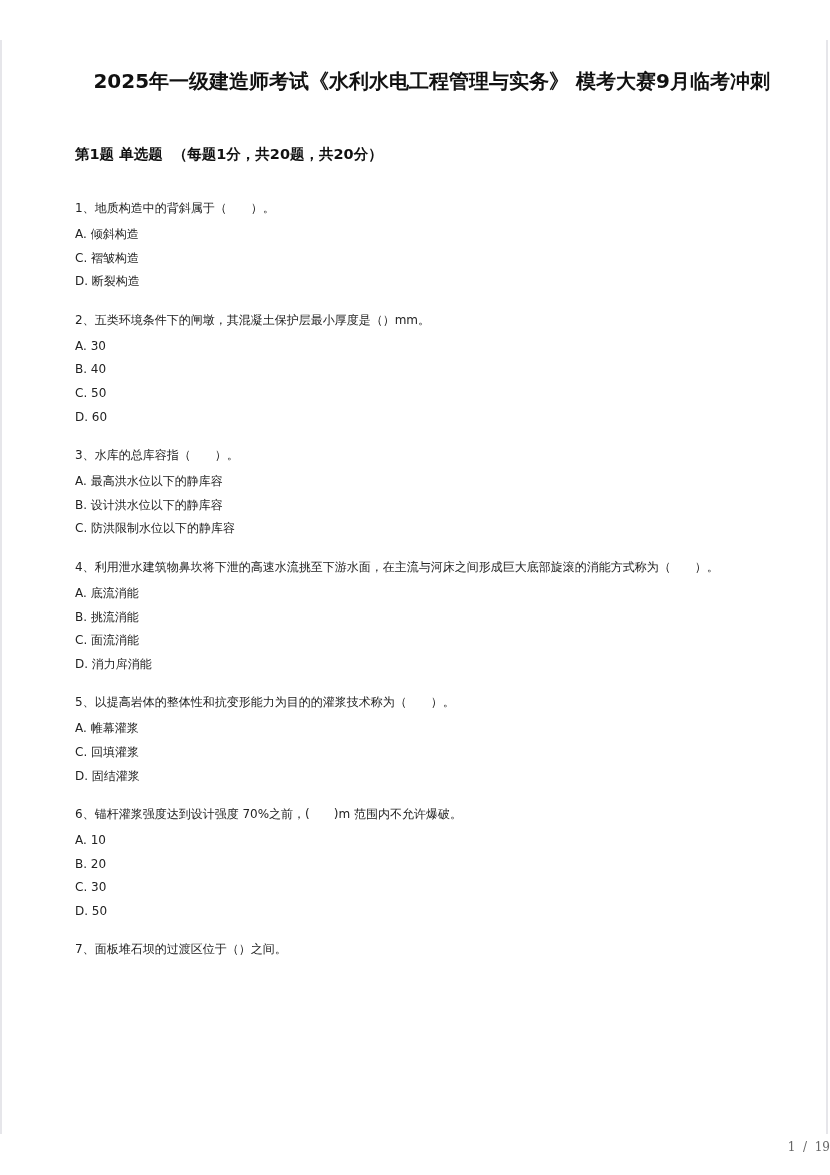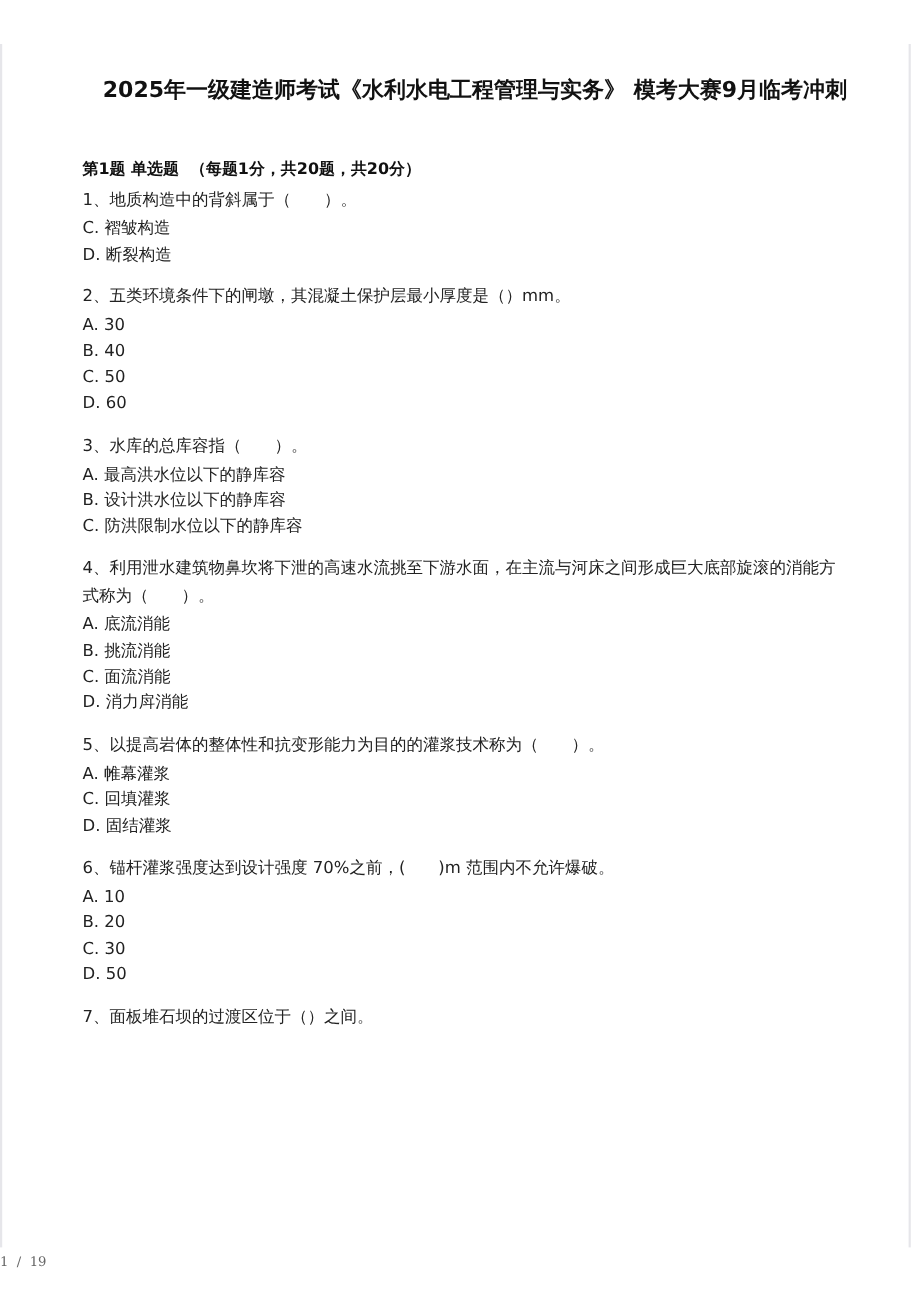--- a/index.html
+++ b/index.html
@@ -17,44 +17,45 @@
       text-align: right; font-weight: bold; font-size: 20px; line-height: 27px;
       color: #111;
     }
     .section {
       position: absolute; left: 75px; top: 144px;
       font-weight: bold; font-size: 14.5px; line-height: 20px; color: #111;
       white-space: pre;
       text-align: center;
     }
     .content {
-      position: absolute; left: 75px; top: 169px; width: 690px;
-      font-size: 15px; color: #222;
+      position: absolute; left: 75px; top: 196px; width: 690px;
+      font-size: 12px; color: #222;
     }
     .question { margin-bottom: 14px; }
     .q-stem { line-height: 25px; margin-bottom: 2px; white-space: pre-wrap; }
     .q-option { line-height: 23.6px; white-space: pre; }
     .footer {
-      position: absolute; left: 0; width: 830px; top: 1140px; text-align: left;
+      position: absolute; left: 0; width: 830px; top: 1140px; text-align: right;
       font-family: "DejaVu Serif", serif; font-size: 12px; color: #666;
       white-space: pre;
     }
   </style>
 </head>
 <body>
 
 <div class="page"></div>
 
 <div class="title">2025年一级建造师考试《水利水电工程管理与实务》 模考大赛9月临考冲刺</div>
 
 <div class="section">第1题 单选题  （每题1分，共20题，共20分）</div>
 
 <div class="content">
   <div class="question">
     <div class="q-stem">1、地质构造中的背斜属于（　　）。</div>
+    <div class="q-option">A. 倾斜构造</div>
     <div class="q-option">C. 褶皱构造</div>
     <div class="q-option">D. 断裂构造</div>
   </div>
   <div class="question">
     <div class="q-stem">2、五类环境条件下的闸墩，其混凝土保护层最小厚度是（）mm。</div>
     <div class="q-option">A. 30</div>
     <div class="q-option">B. 40</div>
     <div class="q-option">C. 50</div>
     <div class="q-option">D. 60</div>
   </div>

